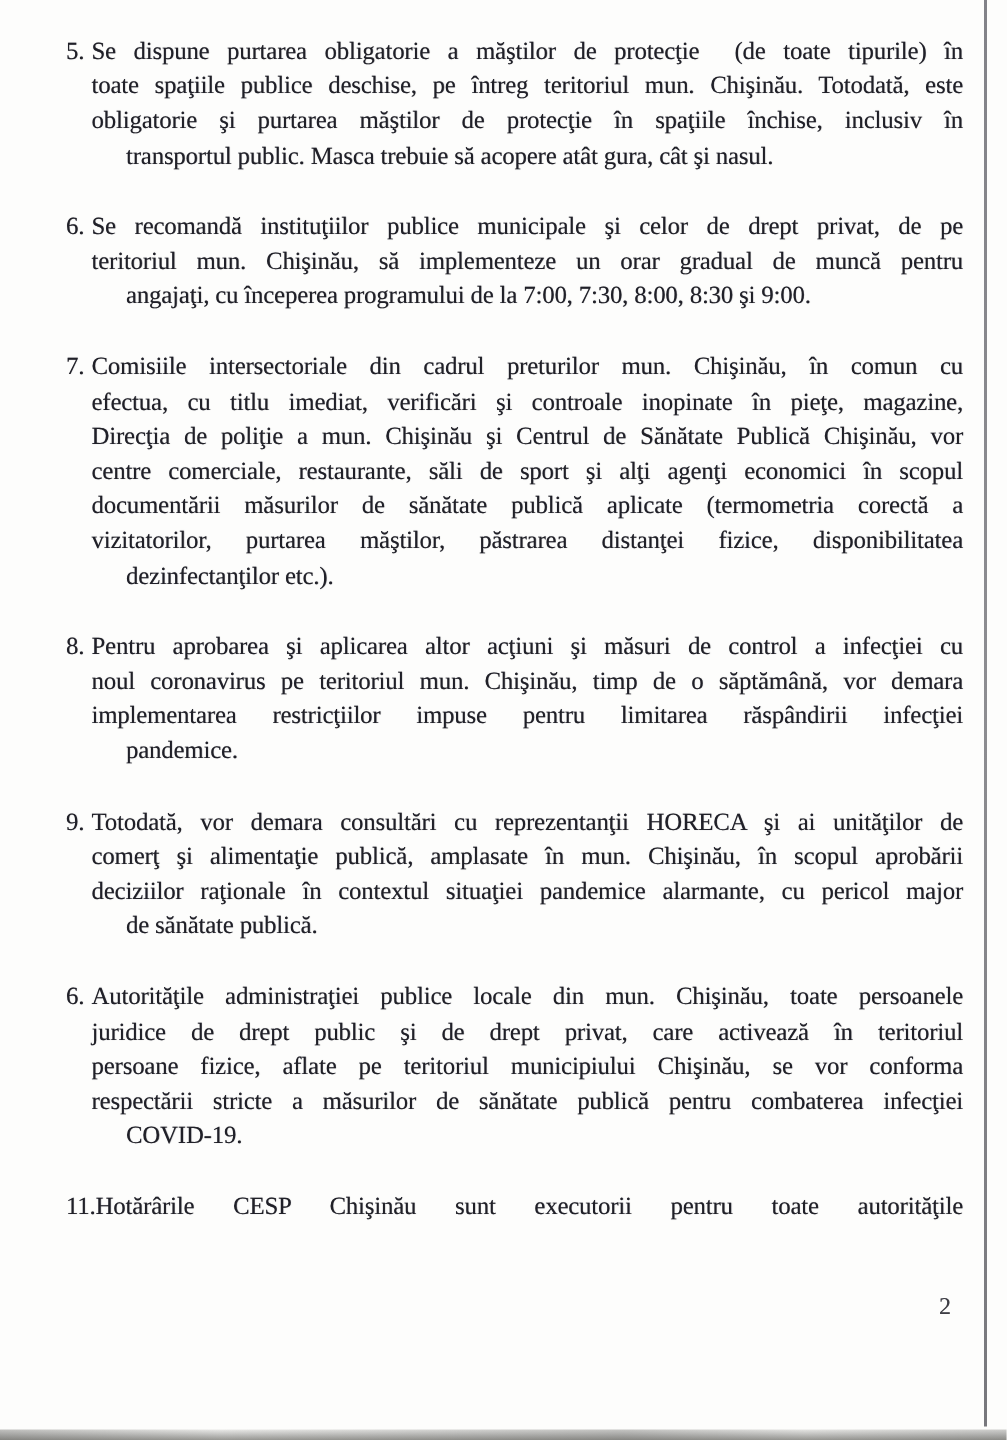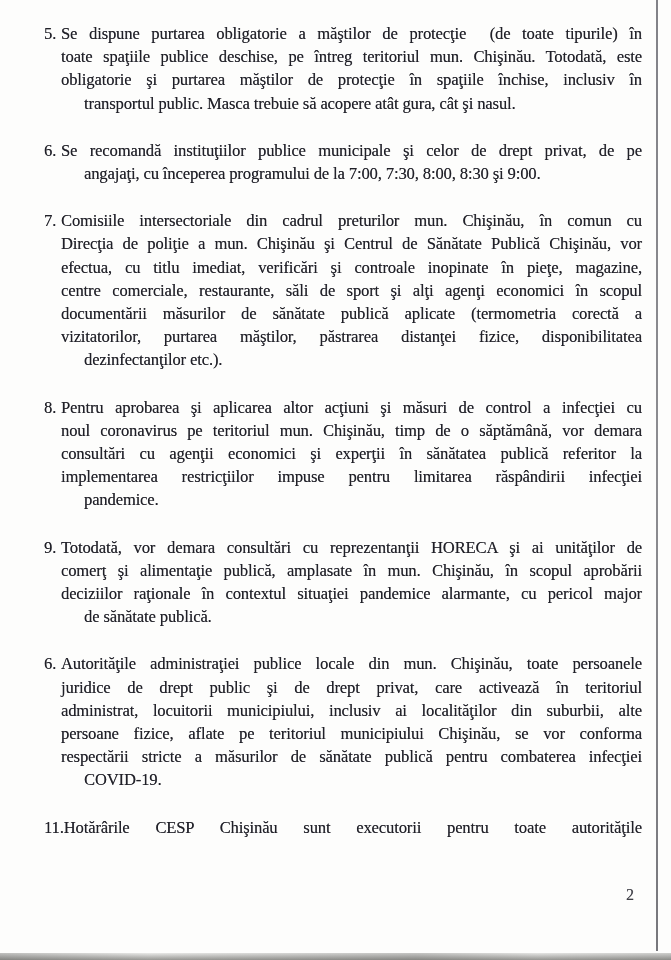--- a/index.html
+++ b/index.html
@@ -89,48 +89,47 @@
   <main class="doc">
     <div id="items">
         <div class="item">
           <div class="line first"><span class="marker">5.</span>Se dispune purtarea obligatorie a măştilor de protecţie &nbsp;(de toate tipurile) în</div>
           <div class="line">toate spaţiile publice deschise, pe întreg teritoriul mun. Chişinău. Totodată, este</div>
           <div class="line">obligatorie şi purtarea măştilor de protecţie în spaţiile închise, inclusiv în</div>
           <div class="line last">transportul public. Masca trebuie să acopere atât gura, cât şi nasul.</div>
         </div>
         <div class="item">
           <div class="line first"><span class="marker">6.</span>Se recomandă instituţiilor publice municipale şi celor de drept privat, de pe</div>
+          <div class="line">teritoriul mun. Chişinău, să implementeze un orar gradual de muncă pentru</div>
           <div class="line last">angajaţi, cu începerea programului de la 7:00, 7:30, 8:00, 8:30 şi 9:00.</div>
         </div>
         <div class="item">
           <div class="line first"><span class="marker">7.</span>Comisiile intersectoriale din cadrul preturilor mun. Chişinău, în comun cu</div>
+          <div class="line">efectua, cu titlu imediat, verificări şi controale inopinate în pieţe, magazine,</div>
           <div class="line">Direcţia de poliţie a mun. Chişinău şi Centrul de Sănătate Publică Chişinău, vor</div>
-          <div class="line">efectua, cu titlu imediat, verificări şi controale inopinate în pieţe, magazine,</div>
           <div class="line">centre comerciale, restaurante, săli de sport şi alţi agenţi economici în scopul</div>
           <div class="line">documentării măsurilor de sănătate publică aplicate (termometria corectă a</div>
           <div class="line">vizitatorilor, purtarea măştilor, păstrarea distanţei fizice, disponibilitatea</div>
           <div class="line last">dezinfectanţilor etc.).</div>
         </div>
         <div class="item">
           <div class="line first"><span class="marker">8.</span>Pentru aprobarea şi aplicarea altor acţiuni şi măsuri de control a infecţiei cu</div>
           <div class="line">noul coronavirus pe teritoriul mun. Chişinău, timp de o săptămână, vor demara</div>
-          <div class="line">consultări cu agenţii economici şi experţii în sănătatea publică referitor la</div>
           <div class="line">implementarea restricţiilor impuse pentru limitarea răspândirii infecţiei</div>
           <div class="line last">pandemice.</div>
         </div>
         <div class="item">
           <div class="line first"><span class="marker">9.</span>Totodată, vor demara consultări cu reprezentanţii HORECA şi ai unităţilor de</div>
           <div class="line">comerţ şi alimentaţie publică, amplasate în mun. Chişinău, în scopul aprobării</div>
           <div class="line">deciziilor raţionale în contextul situaţiei pandemice alarmante, cu pericol major</div>
           <div class="line last">de sănătate publică.</div>
         </div>
         <div class="item">
           <div class="line first"><span class="marker">6.</span>Autorităţile administraţiei publice locale din mun. Chişinău, toate persoanele</div>
           <div class="line">juridice de drept public şi de drept privat, care activează în teritoriul</div>
-          <div class="line">administrat, locuitorii municipiului, inclusiv ai localităţilor din suburbii, alte</div>
           <div class="line">persoane fizice, aflate pe teritoriul municipiului Chişinău, se vor conforma</div>
           <div class="line">respectării stricte a măsurilor de sănătate publică pentru combaterea infecţiei</div>
           <div class="line last">COVID-19.</div>
         </div>
         <div class="item">
           <div class="line first"><span class="marker">11.</span>Hotărârile CESP Chişinău sunt executorii pentru toate autorităţile</div>
         </div>
       </div>
     <div class="pageno">2</div>
   </main>

